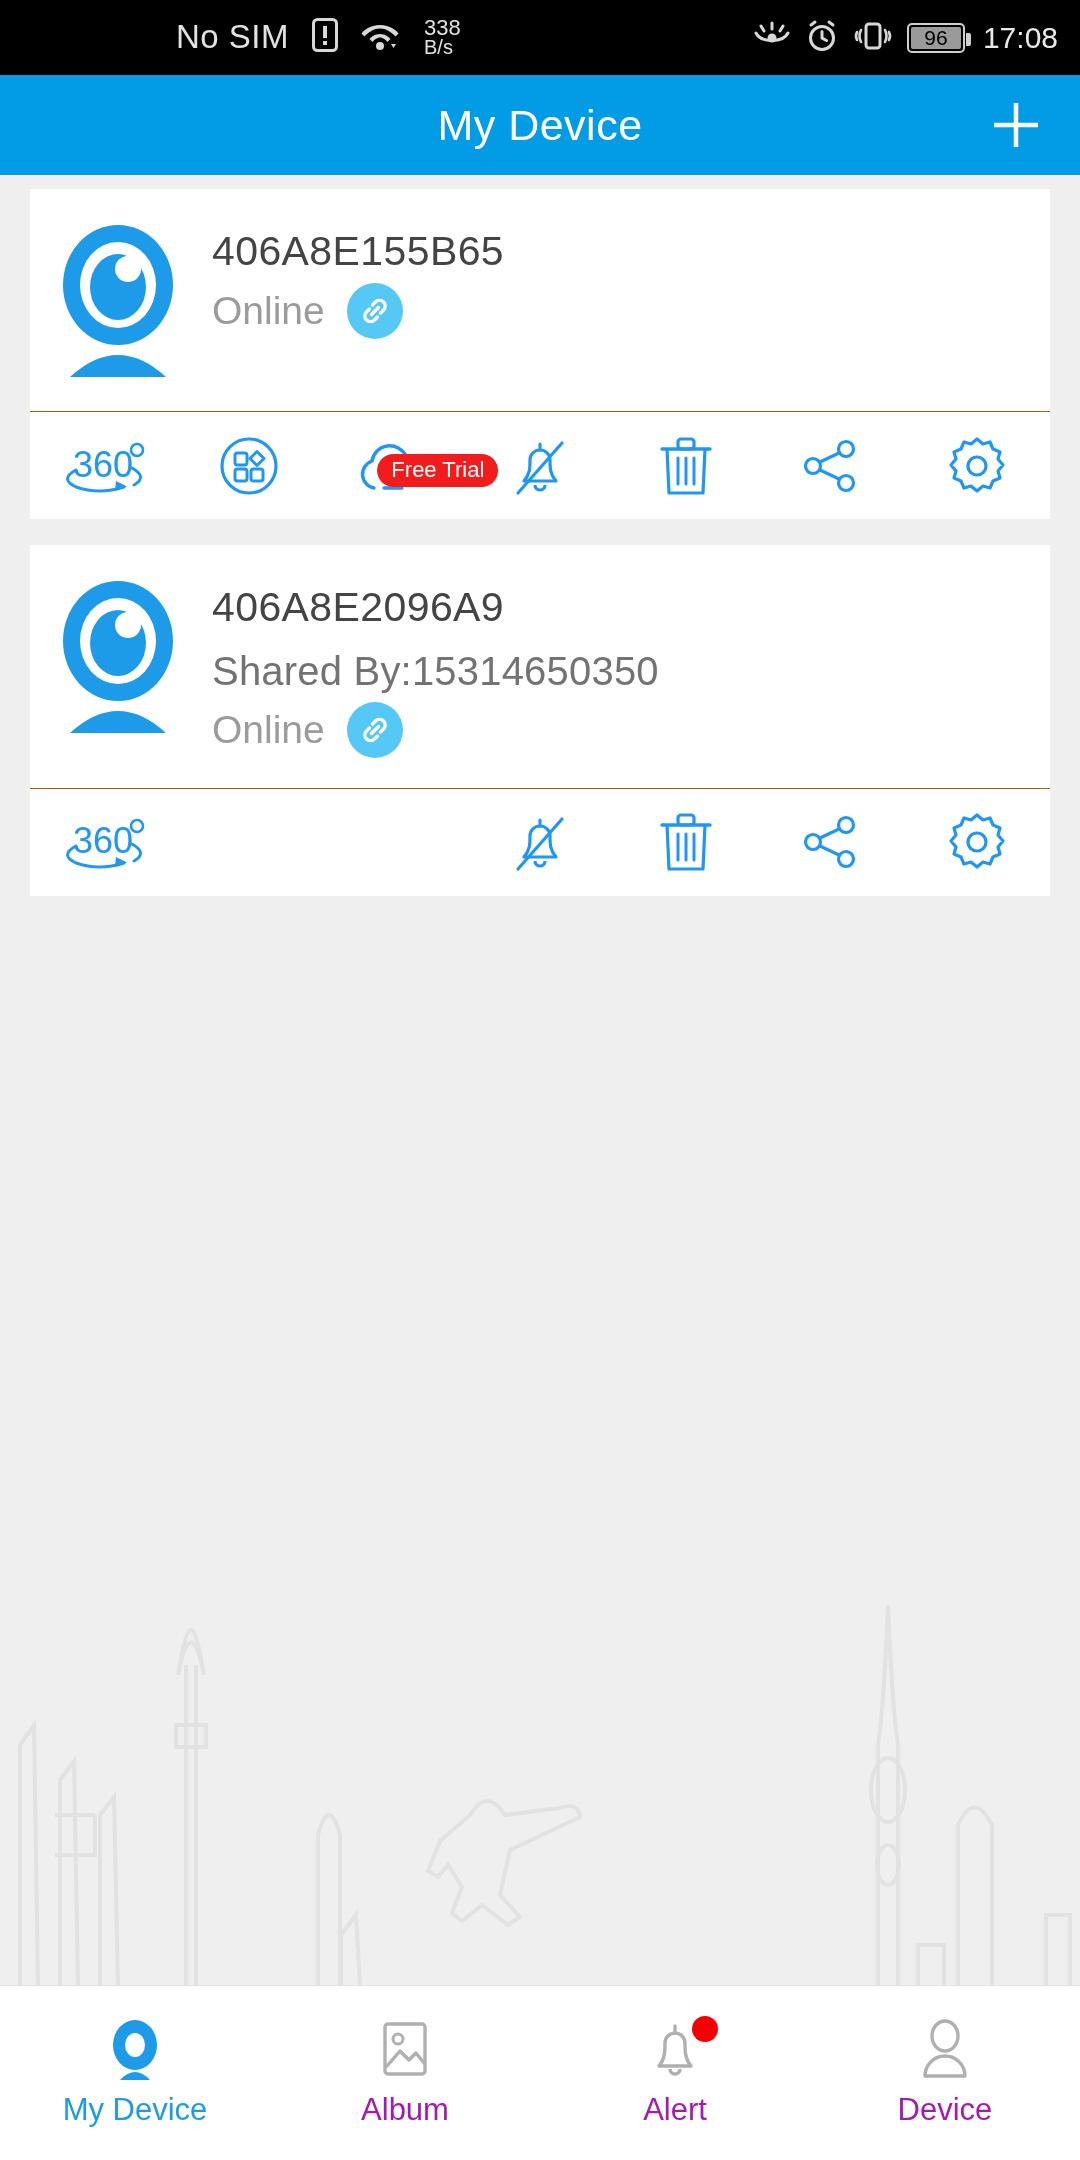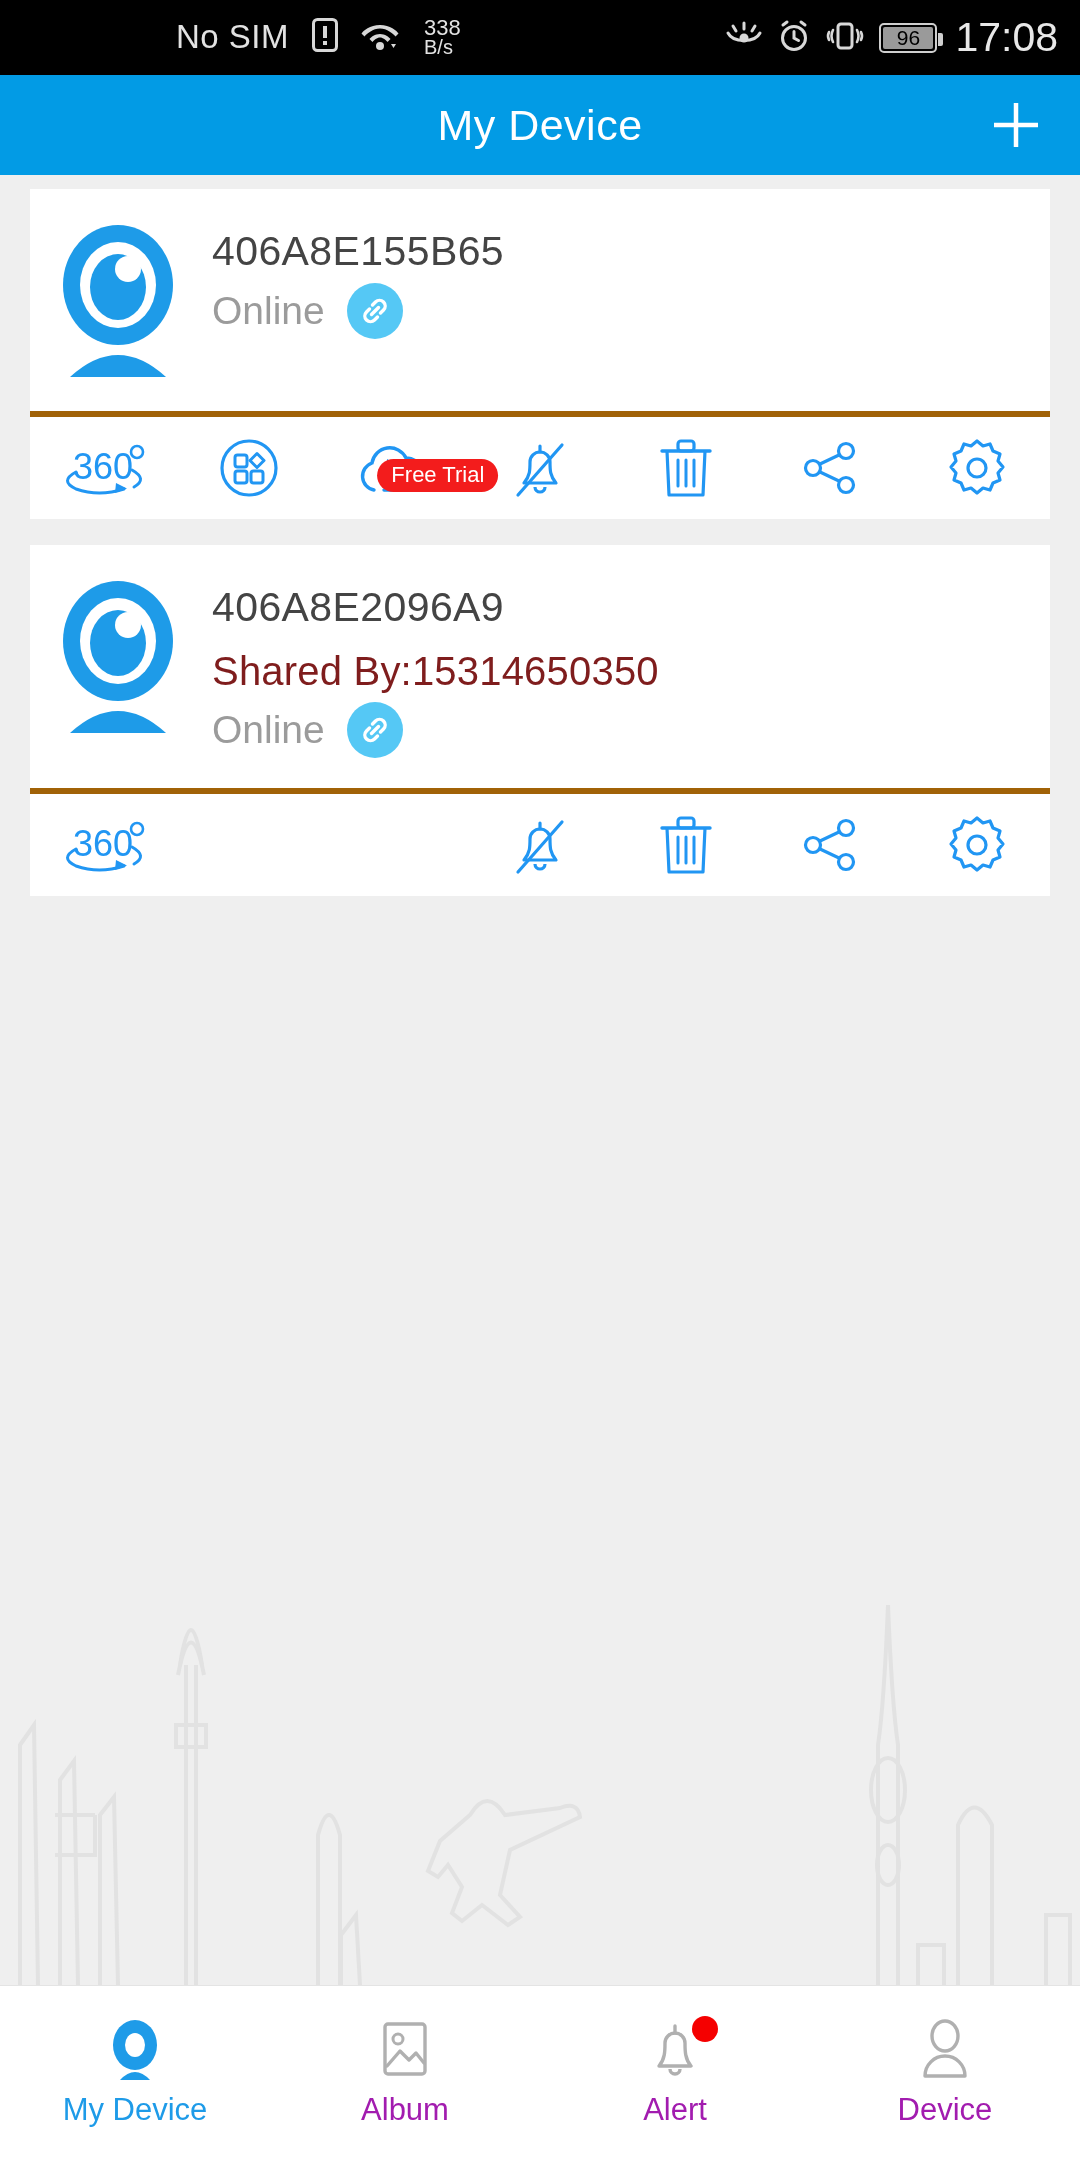--- a/index.html
+++ b/index.html
@@ -15,21 +15,21 @@
   .statusbar{
     height:75px; background:#000; color:#d8d8d8;
     display:flex; align-items:center; justify-content:space-between;
     padding:0 22px 0 0; position:relative;
   }
   .sb-left{ display:flex; align-items:center; gap:23px; margin-left:176px;}
   .sb-right{ display:flex; align-items:center; gap:14px; }
   .sb-text{ font-size:33px; letter-spacing:.5px; color:#e2e2e2; }
   .sb-net{ display:flex; flex-direction:column; line-height:.95; font-size:20px; color:#e2e2e2; margin-left:2px;}
   .sb-net span:first-child{ font-size:22px; }
-  .clock{ font-size:41px; color:#e8e8e8; margin-left:4px; }
+  .clock{ font-size:30px; color:#e8e8e8; margin-left:4px; }
   .battery{
     width:58px;height:30px;border:2.5px solid #cfcfcf;border-radius:5px;
     display:flex;align-items:center;justify-content:center;position:relative;
   }
   .battery:after{content:"";position:absolute;right:-8px;top:8px;width:5px;height:13px;background:#cfcfcf;border-radius:0 2px 2px 0;}
   .battery-fill{position:absolute;left:2px;top:2px;bottom:2px;right:2px;background:#9a9a9a;border-radius:2px;}
   .battery-num{position:relative;font-size:21px;color:#000;font-weight:normal;z-index:2;}
 
   
   .appbar{
@@ -50,30 +50,30 @@
   }
 
   
   .content{ position:relative; z-index:2; padding:14px 30px 0 30px; }
 
   .card{ background:#fff; margin-bottom:26px; }
   .card-top{ display:flex; align-items:flex-start; padding:36px 0 30px 22px; min-height:190px; }
   .cam-icon{ width:132px; flex:none; margin-right:28px; }
   .card-info{ padding-top:4px; display:flex; flex-direction:column; }
   .dev-name{ font-size:41px; color:#444; letter-spacing:.4px; line-height:1.12; }
-  .shared-by{ font-size:40px; color:#7f1d1d; margin-top:18px; letter-spacing:.2px;}
+  .shared-by{ font-size:40px; color:#737373; margin-top:18px; letter-spacing:.2px;}
   .status-row{ display:flex; align-items:center; margin-top:8px; }
   .status-text{ font-size:39px; color:#9b9b9b; }
   .link-badge{
     width:56px;height:56px;border-radius:50%;background:#55C8F5;
     margin-left:22px;display:flex;align-items:center;justify-content:center;flex:none;
   }
 
   .card-actions{
-    border-top:6px solid #a16207;
+    border-top:1px solid #a16207;
     height:108px; display:flex; align-items:center; position:relative;
   }
   .act{
     flex:1; display:flex; align-items:center; justify-content:center;
     position:relative; height:100%;
   }
   .act.spacer{ visibility:hidden; }
   .badge-free{
     position:absolute; top:6px; left:50%; transform:translateX(-14%);
     background:#F31C1C; color:#fff; font-size:22px;

